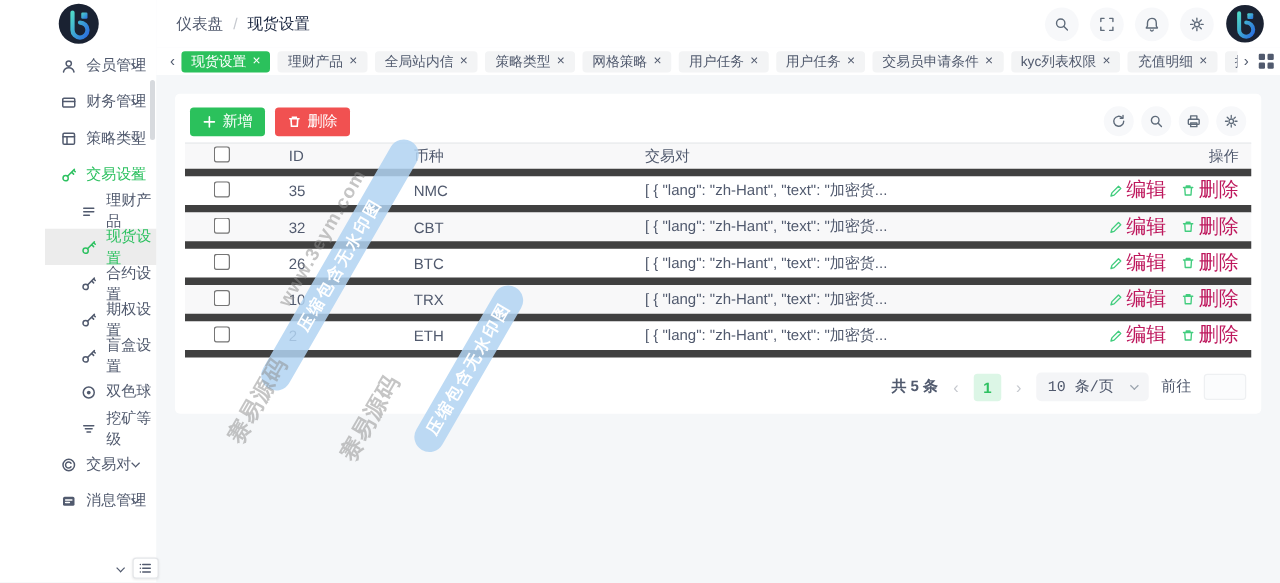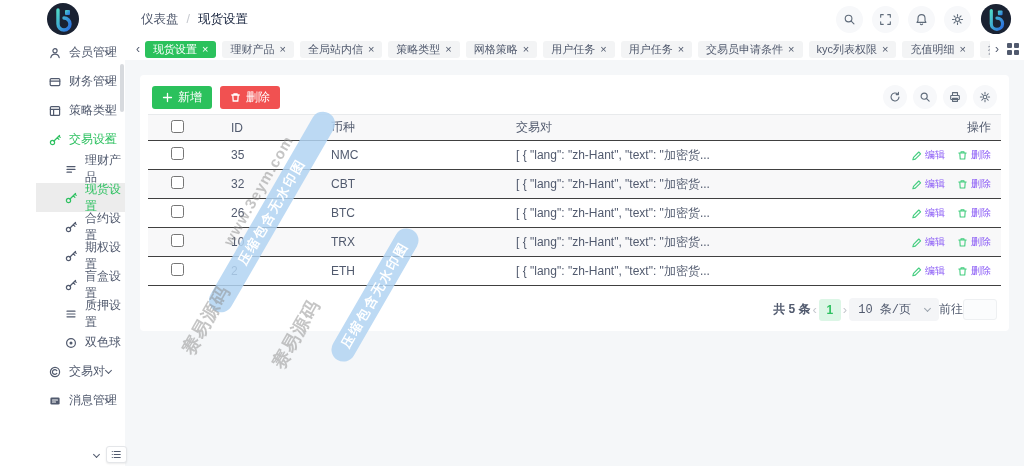--- a/index.html
+++ b/index.html
@@ -48,32 +48,32 @@
   .btn { display:flex; align-items:center; gap:5px; height:23px; padding:0 10px; border-radius:3px; color:#fff; font-size:12px; border:none; cursor:pointer; font-family:inherit; }
   .btn.green { background:#2bc15c; margin-right:8px; }
   .btn.red { background:#f15151; }
   .btn svg { width:11px; height:11px; stroke:#fff; fill:none; stroke-width:1.3; stroke-linecap:round; }
   .tool-icons { margin-left:auto; display:flex; gap:6px; }
   .tool-icons .circle-btn { width:24px; height:24px; background:#f7f8fa; }
   .tool-icons svg { width:12px; height:12px; }
 
   
   .tbl { width:100%; }
-  .trow { display:grid; grid-template-columns:58px 100px 185px 1fr 118px; align-items:center; height:29px; border-bottom:1px solid #404040; }
+  .trow { display:grid; grid-template-columns:58px 100px 185px 1fr 118px; align-items:center; height:29px; border-bottom:6px solid #404040; }
   .trow.head { background:#f8f8f9; height:27px; color:#515a6e; font-weight:500; border-top:1px solid #e8eaec; }
   .trow.stripe { background:#f8f8f9; }
   .cell { padding-left:25px; font-size:12px; color:#515a6e; white-space:nowrap; overflow:hidden; }
   .cell.ck { padding-left:0; text-align:center; }
   .cell.acts { display:flex; justify-content:flex-end; gap:12px; padding-left:0; padding-right:10px; }
   .cb { width:13px; height:13px; accent-color:#2bc15c; cursor:pointer; }
-  .act { display:flex; align-items:center; gap:3px; color:#8b5cf6; cursor:pointer; font-size:10px; text-decoration:none; }
+  .act { display:flex; align-items:center; gap:3px; color:#be185d; cursor:pointer; font-size:16px; text-decoration:none; }
   .act svg { width:11px; height:11px; stroke:#42cd7e; fill:none; stroke-width:1.1; stroke-linecap:round; stroke-linejoin:round; }
 
   
-  .pager { display:flex; align-items:center; justify-content:flex-end; margin-top:12px; padding-right:4px; font-size:12px; color:#515a6e; }
+  .pager { display:flex; align-items:center; justify-content:flex-end; gap:10px; margin-top:12px; padding-right:4px; font-size:12px; color:#515a6e; }
   .pg-total { font-weight:600; }
   .pg-arrow { color:#c5c8ce; font-size:13px; cursor:pointer; padding:0 2px; }
   .pg-num { min-width:22px; height:22px; background:#dcf6e6; color:#2ec161; border-radius:3px; display:flex; align-items:center; justify-content:center; font-weight:600; cursor:pointer; }
   .pg-size { display:flex; align-items:center; gap:14px; background:#f4f5f7; border-radius:4px; padding:0 9px; height:23px; cursor:pointer;font-family:Liberation Mono, monospace; }
   .pg-size .chev2 { width:5px; height:5px; border-right:1.3px solid #9aa3ad; border-bottom:1.3px solid #9aa3ad; transform:rotate(45deg); margin-top:-2px; }
   .pg-goto { color:#515a6e; }
   .pg-input { width:34px; height:21px; border:1px solid #eef0f2; background:#fbfcfd; border-radius:3px; outline:none; font-family:inherit; padding:0 4px; }
 
   
   .wm { position:absolute; z-index:40; pointer-events:none; transform:rotate(-60deg); }
@@ -166,30 +166,30 @@
     </div>
     <div class="m-item sub">
       <svg class="ic" viewBox="0 0 12 12">
           <circle cx="3.5" cy="8.5" r="2.1"></circle>
           <path d="M5 7l5.5-5.5M8.3 3.7l1.6 1.6M10 2.2l1.2 1.2"></path>
         </svg>
       <span class="lbl">盲盒设置</span>
     </div>
     <div class="m-item sub">
       <svg class="ic" viewBox="0 0 12 12">
-          <path d="M2 3.2h8M2 6h8M2 8.8h8"></path>
-        </svg>
-      <span class="lbl">质押设置</span>
-    </div>
-    <div class="m-item sub">
-      <svg class="ic" viewBox="0 0 12 12">
           <circle cx="6" cy="6" r="4.4"></circle>
           <circle cx="6" cy="6" r="1.5" fill="currentColor" stroke="none"></circle>
         </svg>
       <span class="lbl">双色球</span>
+    </div>
+    <div class="m-item sub">
+      <svg class="ic" viewBox="0 0 12 12">
+          <path d="M2 3.5h8M3.3 6h5.4M4.6 8.5h2.8"></path>
+        </svg>
+      <span class="lbl">挖矿等级</span>
     </div>
 
     <div class="m-item">
       <svg class="ic" viewBox="0 0 12 12">
           <circle cx="6" cy="6" r="4.6"></circle>
           <path d="M7.8 4.6a2.4 2.4 0 1 0 0 2.8"></path>
         </svg>
       <span class="lbl">交易对</span>
       <span class="chev down"></span>
     </div>

